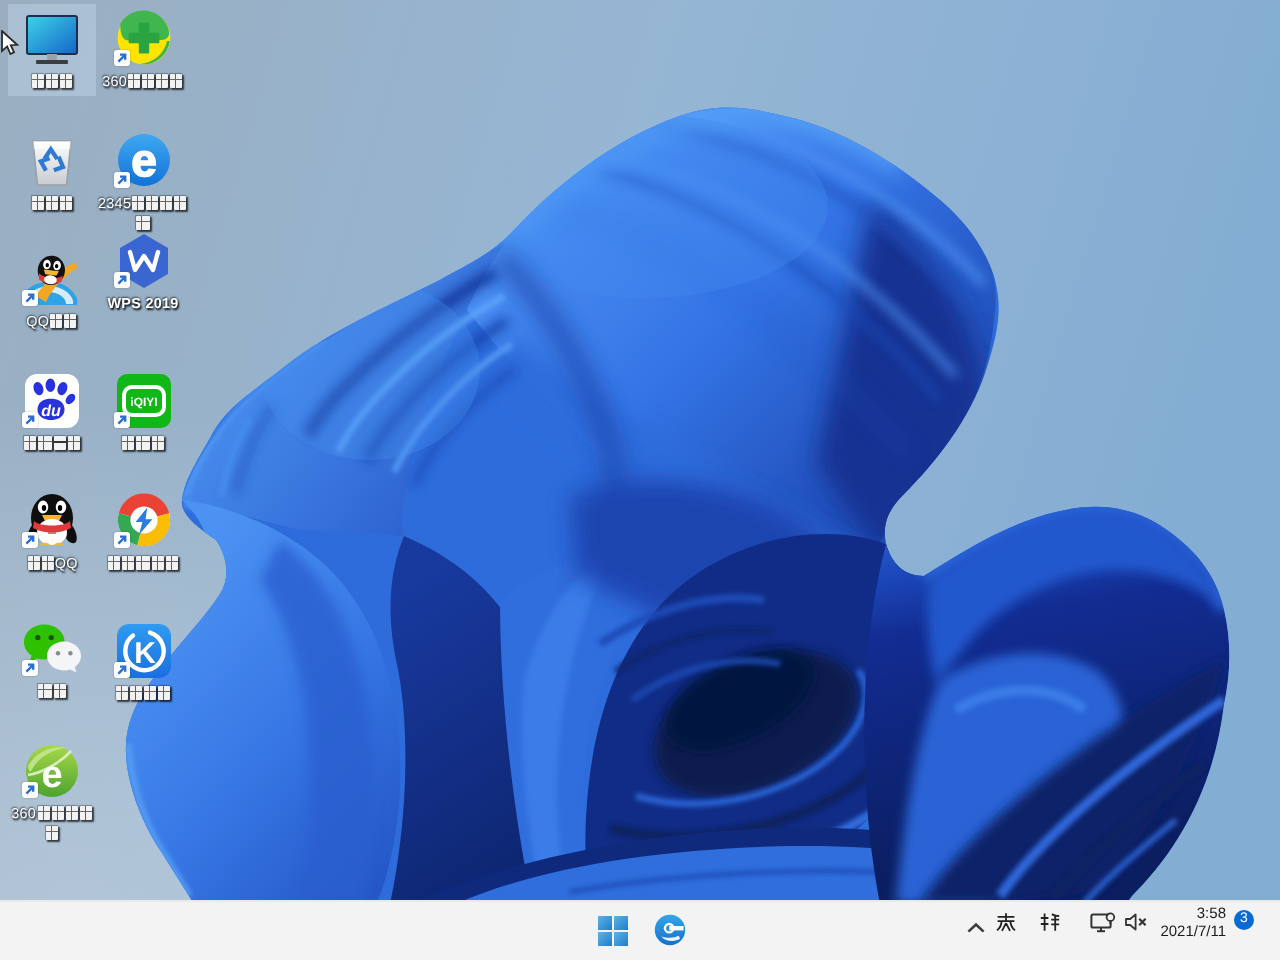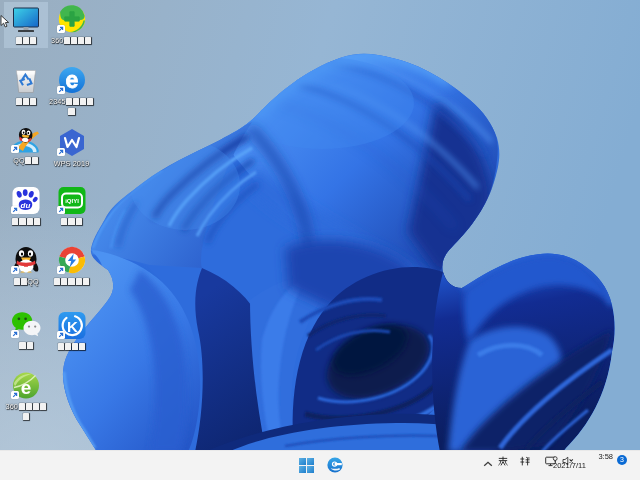--- a/index.html
+++ b/index.html
@@ -238,21 +238,21 @@
  </svg>
  <div class="arrowbox">
           <svg width="8" height="8">
             <path d="M2.2,5.8 L5.4,2.6 M3,2.3 h2.6 v2.6" stroke="#2a6fd2" stroke-width="1.2" fill="none"></path>
           </svg>
         </div>
  </div>
  <div class="lb">QQ<span class="z"></span><span class="z"></span></div>
 </div>
 
-<div class="cell" style="left:46.5px;top:128px;">
+<div class="cell" style="left:46.5px;top:116px;font-weight:bold;">
  <div class="ic"><svg width="30" height="30">
   <path d="M15,1 L27,8 V21 L15,28 L3,21 V8 Z" fill="#3a66d1"></path>
   <path d="M8,10 l2.5,9 L15,12 l4.5,7 L22,10" stroke="#fff" stroke-width="2.2" fill="none" stroke-linecap="round" stroke-linejoin="round"></path>
  </svg>
  <div class="arrowbox">
           <svg width="8" height="8">
             <path d="M2.2,5.8 L5.4,2.6 M3,2.3 h2.6 v2.6" stroke="#2a6fd2" stroke-width="1.2" fill="none"></path>
           </svg>
         </div>
  </div>
@@ -448,15 +448,15 @@
  <path d="M3.5,9.6 h4" stroke="#333" stroke-width="1"></path>
  <path d="M5.5,7.8 v1.8" stroke="#333" stroke-width="1"></path>
  <circle cx="10.2" cy="2.6" r="1.9" fill="#f3f3f3" stroke="#333" stroke-width="0.9"></circle>
  <path d="M10.2,4.5 v1.6" stroke="#333" stroke-width="0.9"></path>
 </svg>
 <svg class="tray" style="left:562px;top:456px;" width="12" height="10">
  <path d="M1,3.5 h2.1 L5.8,1.2 V8.8 L3.1,6.5 H1 Z" fill="none" stroke="#333" stroke-width="0.9" stroke-linejoin="round"></path>
  <path d="M7.6,3.4 L10.8,6.6 M10.8,3.4 L7.6,6.6" stroke="#333" stroke-width="1.1"></path>
 </svg>
 <div class="tray" style="right:27px;top:452px;width:60px;text-align:right;font-size:7.5px;">3:58</div>
-<div class="tray" style="right:27px;top:461px;width:60px;font-size:7.5px;">2021/7/11</div>
+<div class="tray" style="right:27px;top:461px;width:60px;text-align:right;font-size:7.5px;">2021/7/11</div>
 <div class="tray" style="left:617px;top:455px;width:10px;height:10px;border-radius:50%;background:#0a6ad4;color:#fff;font-size:7px;line-height:10px;text-align:center;">3</div>
 </div>
 
 </body></html>

